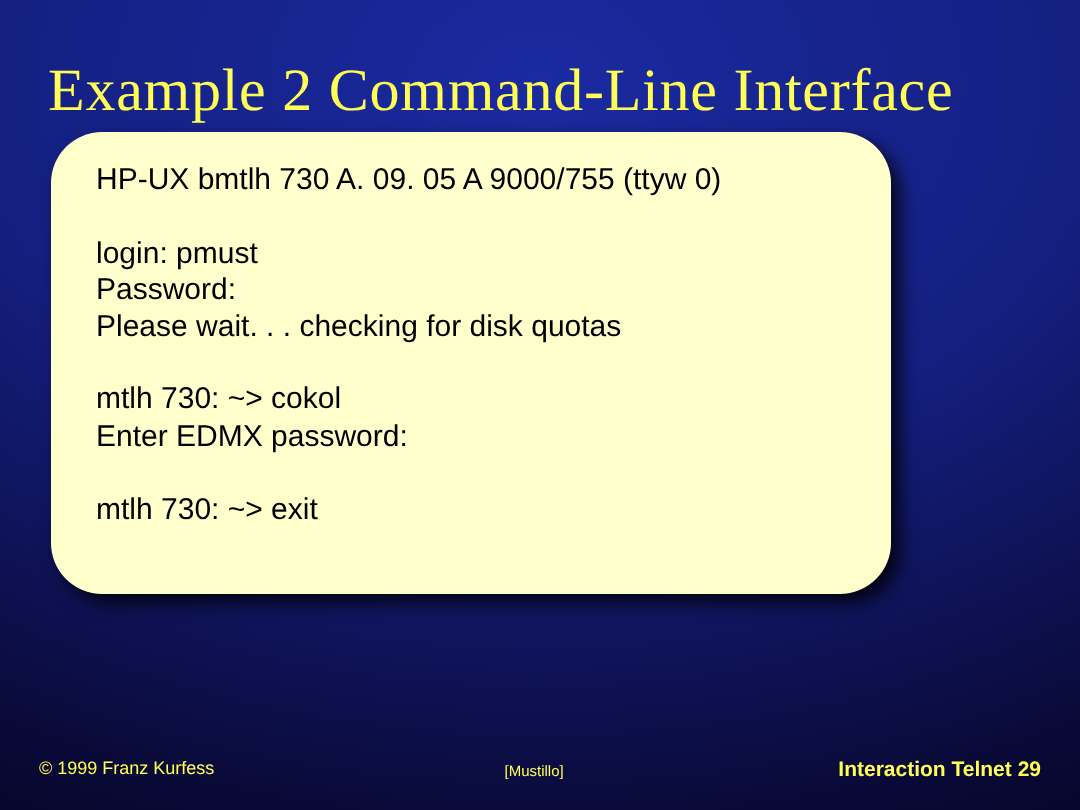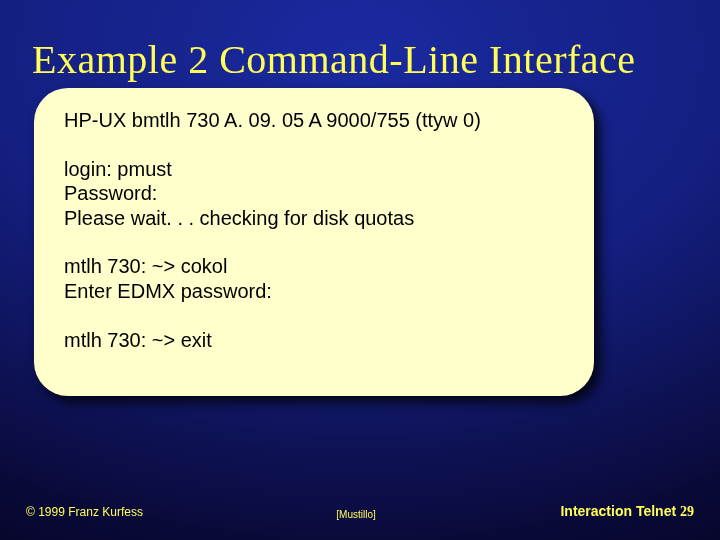--- a/index.html
+++ b/index.html
@@ -81,21 +81,20 @@
     bottom: 20px;
     font-family: Arial, Helvetica, sans-serif;
   }
   .page {
     color: #ffff55;
     font-size: 14px;
     font-weight: bold;
   }
   .page-num {
     font-weight: bold;
-    font-family: Liberation Serif, serif;
   }
 </style>
 </head>
 <body>
 
 <div class="slide">
 
   <div class="title">Example 2 Command-Line Interface</div>
 
   <div class="panel">

